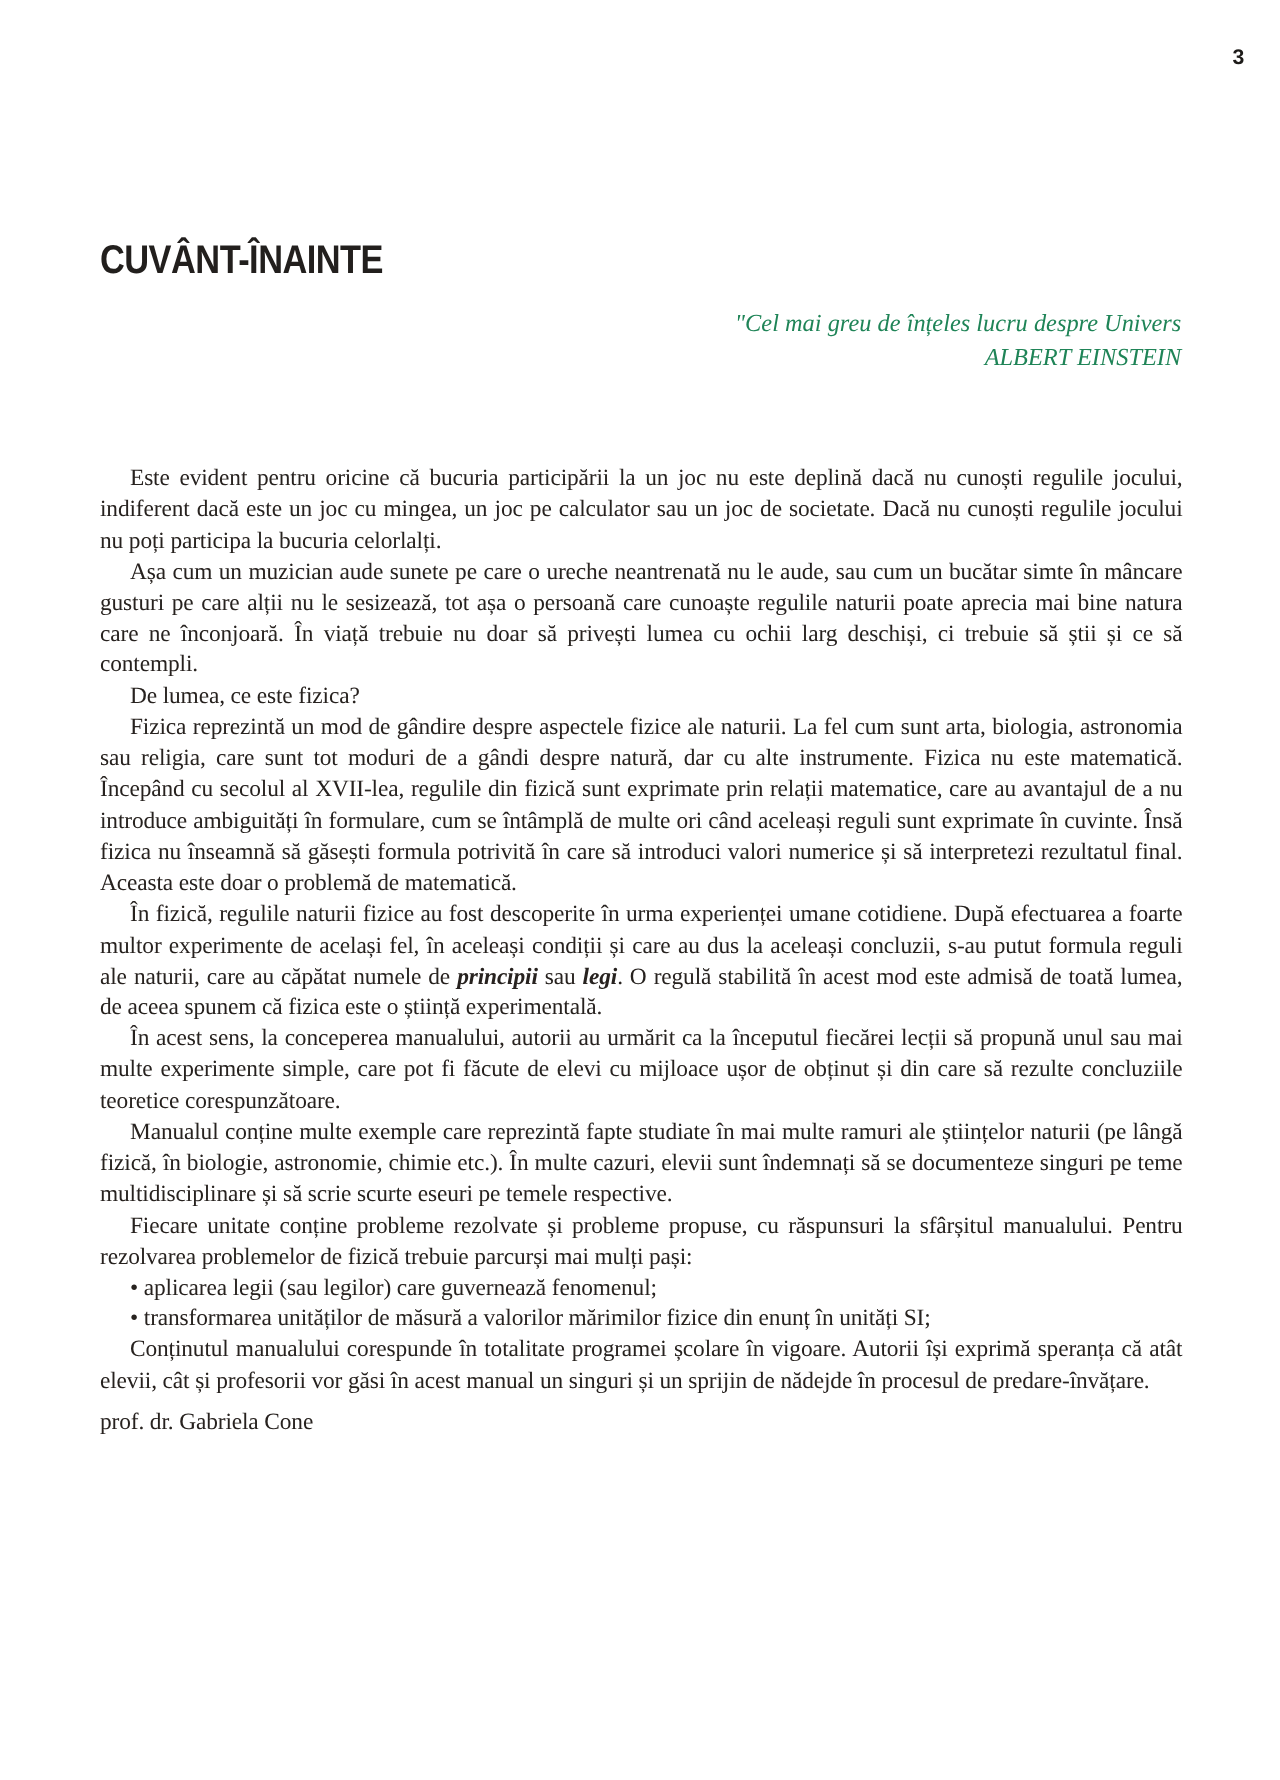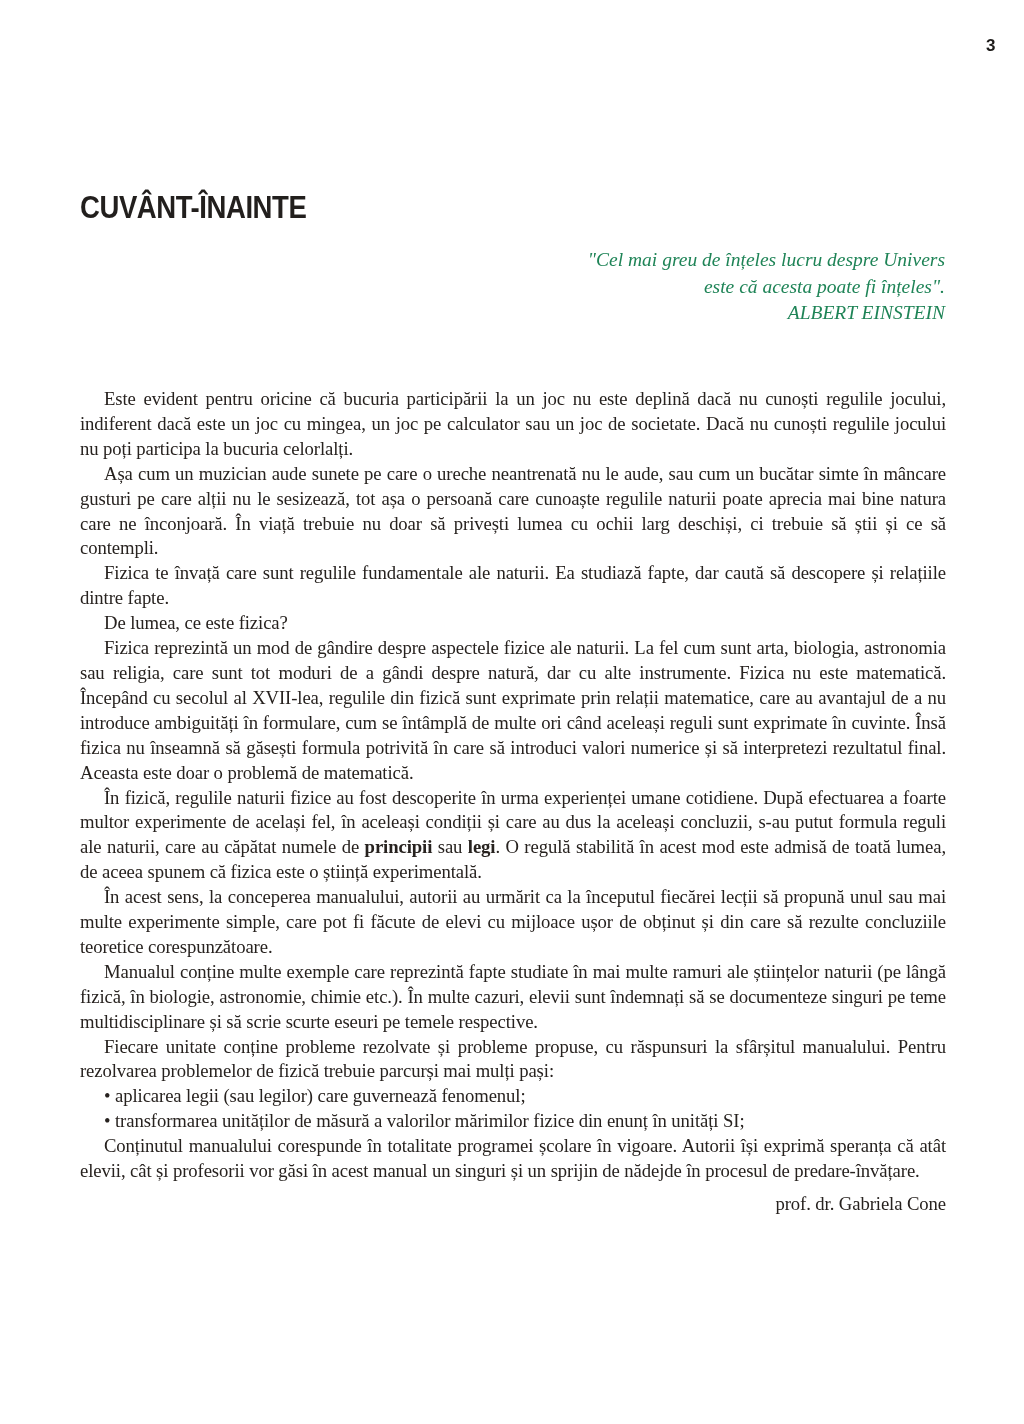--- a/index.html
+++ b/index.html
@@ -38,61 +38,58 @@
     top: 247px;
     right: 79px;
     text-align: right;
     font-style: italic;
     font-size: 19.5px;
     line-height: 26.5px;
     color: #1f8457;
   }
   .content {
     position: absolute;
-    top: 387px;
+    top: 371px;
     left: 80px;
     width: 866px;
     font-size: 18.7px;
     line-height: 24.9px;
     text-align: justify;
     color: #27221f;
     letter-spacing: -0.1px;
   }
   .content p.para {
     margin: 0;
     text-indent: 24px;
   }
-  .run-bolditalic { font-weight: bold; }
+  .run-bolditalic { font-weight: bold; font-style: italic; }
   .run-italic { }
   .signature {
     margin: 8px 0 0 0;
-    text-align: right;
     text-indent: 0;
     font-size: 18.7px;
     color: #27221f;
   }
 </style>
 </head>
 <body>
 
 <div class="page">
   <div class="page-number">3</div>
   <h1 class="title">CUVÂNT-ÎNAINTE</h1>
 
   <div class="epigraph">
     <div>"Cel mai greu de înțeles lucru despre Univers</div>
-    <div>este că acesta poate fi înțeles".</div>
     <div>ALBERT EINSTEIN</div>
   </div>
 
   <div class="content">
 
   <p class="para"><span>Este evident pentru oricine că bucuria participării la un joc nu este deplină dacă nu cunoști regulile jocului, indiferent dacă este un joc cu mingea, un joc pe calculator sau un joc de societate. Dacă nu cunoști regulile jocului nu poți participa la bucuria celorlalți.</span></p>
       <p class="para"><span>Așa cum un muzician aude sunete pe care o ureche neantrenată nu le aude, sau cum un bucătar simte în mâncare gusturi pe care alții nu le sesizează, tot așa o persoană care cunoaște regulile naturii poate aprecia mai bine natura care ne înconjoară. În viață trebuie nu doar să privești lumea cu ochii larg deschiși, ci trebuie să știi și ce să contempli.</span></p>
-      <p class="para"><span>Fizica te învață care sunt regulile fundamentale ale naturii. Ea studiază fapte, dar caută să descopere și relațiile dintre fapte.</span></p>
       <p class="para"><span>De lumea, ce este fizica?</span></p>
       <p class="para"><span>Fizica reprezintă un mod de gândire despre aspectele fizice ale naturii. La fel cum sunt arta, biologia, astronomia sau religia, care sunt tot moduri de a gândi despre natură, dar cu alte instrumente. Fizica nu este matematică. Începând cu secolul al XVII-lea, regulile din fizică sunt exprimate prin relații matematice, care au avantajul de a nu introduce ambiguități în formulare, cum se întâmplă de multe ori când aceleași reguli sunt exprimate în cuvinte. Însă fizica nu înseamnă să găsești formula potrivită în care să introduci valori numerice și să interpretezi rezultatul final. Aceasta este doar o problemă de matematică.</span></p>
       <p class="para"><span>În fizică, regulile naturii fizice au fost descoperite în urma experienței umane cotidiene. După efectuarea a foarte multor experimente de același fel, în aceleași condiții și care au dus la aceleași concluzii, s-au putut formula reguli ale naturii, care au căpătat numele de </span><span class="run-bolditalic">principii</span><span> sau </span><span class="run-bolditalic">legi</span><span>. O regulă stabilită în acest mod este admisă de toată lumea, de aceea spunem că fizica este o știință experimentală.</span></p>
       <p class="para"><span>În acest sens, la conceperea manualului, autorii au urmărit ca la începutul fiecărei lecții să propună unul sau mai multe experimente simple, care pot fi făcute de elevi cu mijloace ușor de obținut și din care să rezulte concluziile teoretice corespunzătoare.</span></p>
       <p class="para"><span>Manualul conține multe exemple care reprezintă fapte studiate în mai multe ramuri ale științelor naturii (pe lângă fizică, în biologie, astronomie, chimie etc.). În multe cazuri, elevii sunt îndemnați să se documenteze singuri pe teme multidisciplinare și să scrie scurte eseuri pe temele respective.</span></p>
       <p class="para"><span>Fiecare unitate conține probleme rezolvate și probleme propuse, cu răspunsuri la sfârșitul manualului. Pentru rezolvarea problemelor de fizică trebuie parcurși mai mulți pași:</span></p>
       <p class="para"><span>• </span><span>aplicarea legii (sau legilor) care guvernează fenomenul;</span></p>
       <p class="para"><span>• </span><span>transformarea unităților de măsură a valorilor mărimilor fizice din enunț în unități </span><span class="run-italic">SI</span><span>;</span></p>
       <p class="para"><span>Conținutul manualului corespunde în totalitate programei școlare în vigoare. Autorii își exprimă speranța că atât elevii, cât și profesorii vor găsi în acest manual un singuri și un sprijin de nădejde în procesul de predare-învățare.</span></p>
       <p class="signature">prof. dr. Gabriela Cone</p>

